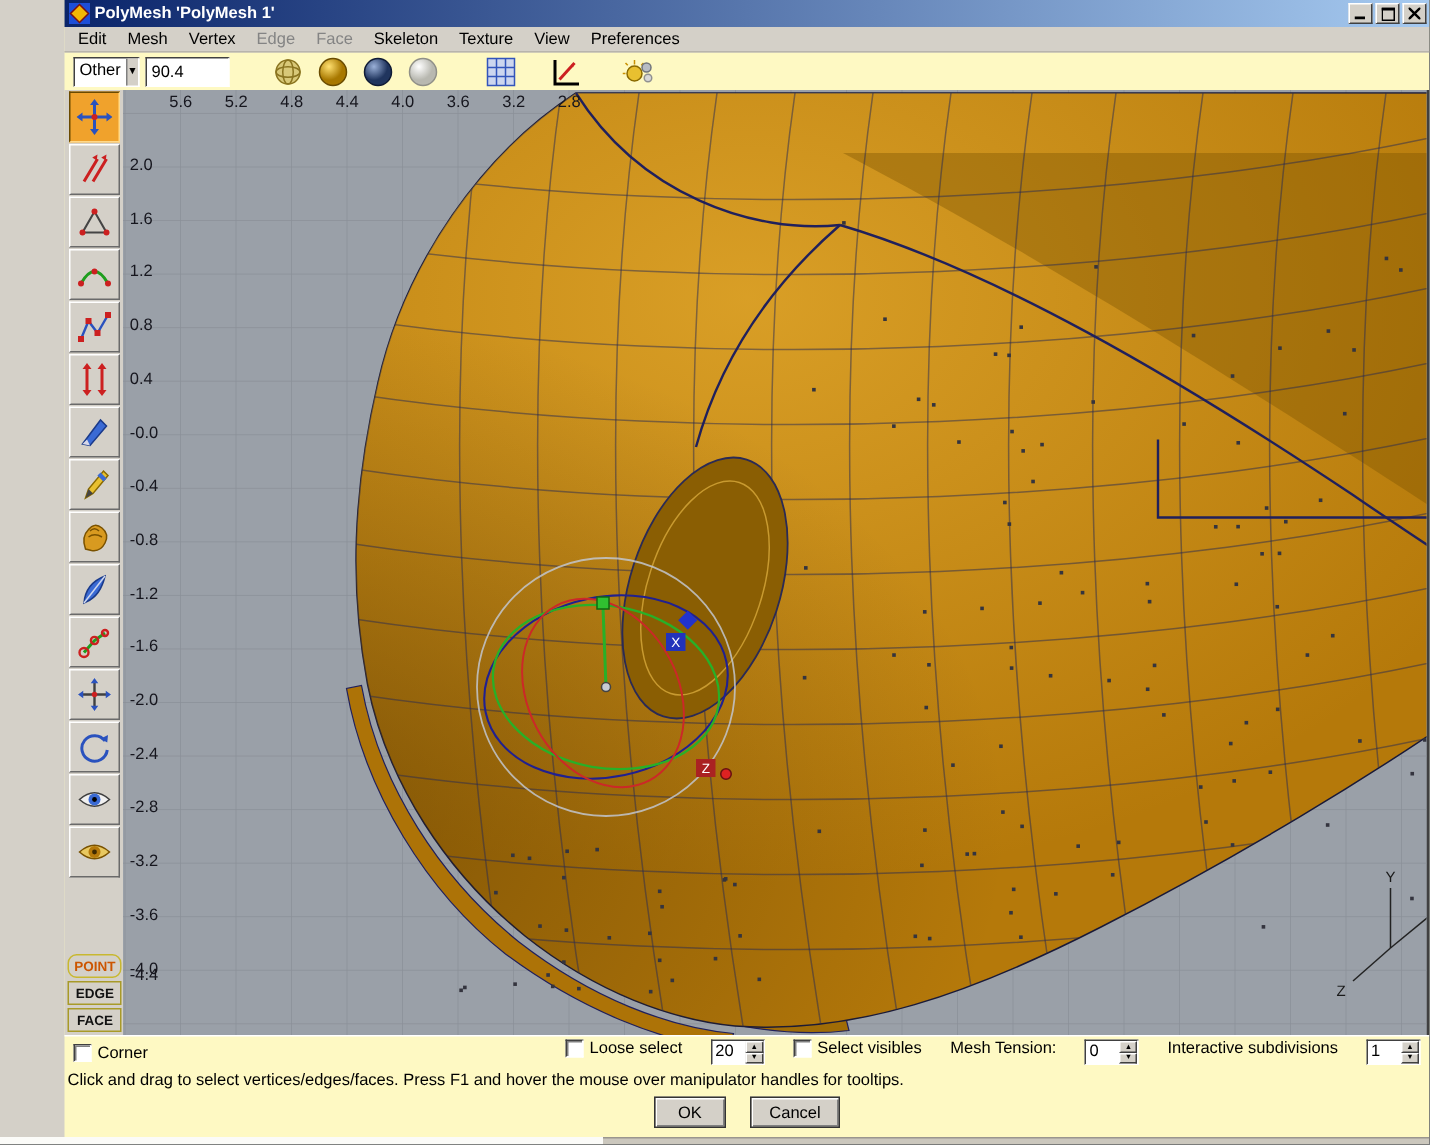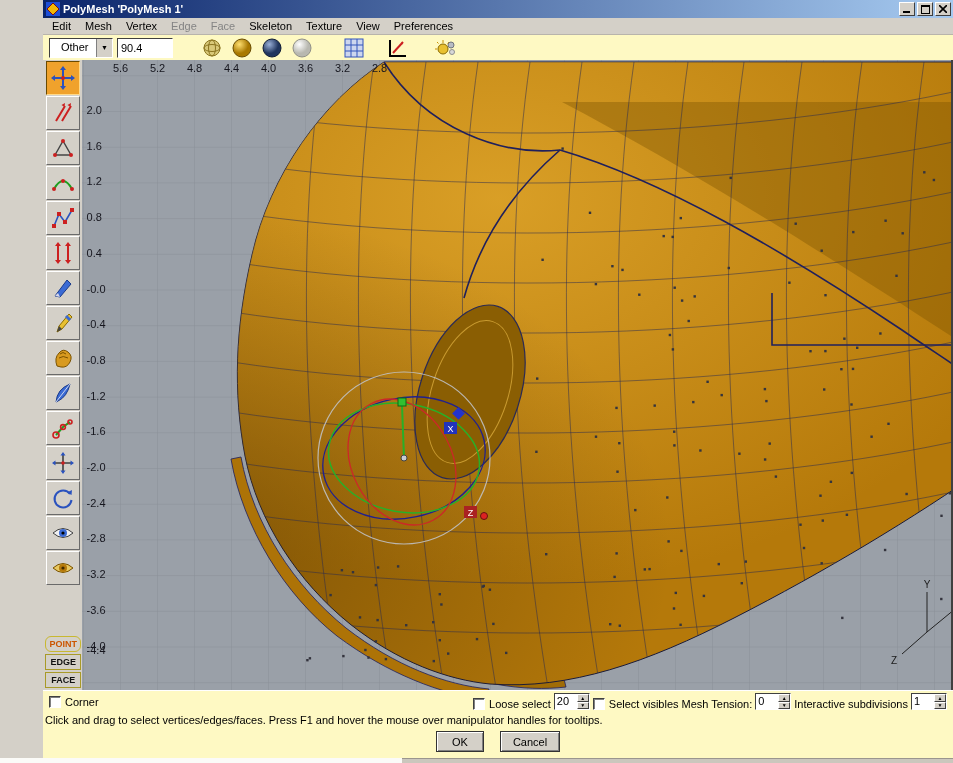--- a/index.html
+++ b/index.html
@@ -14,21 +14,21 @@
   .win-btns { display:flex; gap:2px; }
   .wbtn { width:16px; height:14px; background:#d4d0c8; border:1px solid; border-color:#fff #404040 #404040 #fff; display:inline-flex; align-items:center; justify-content:center; padding:0; cursor:default; }
 
   
   .menubar { height:17px; display:flex; align-items:center; background:#d4d0c8; border-bottom:1px solid #b8b4ac; flex:0 0 auto; padding-left:2px; }
   .menu-item { font-size:11px; color:#000; padding:2px 7px; cursor:default; }
   .menu-item.disabled { color:#848484; }
 
   
   .toolbar { height:25px; display:flex; align-items:center; gap:4px; padding:0 6px; flex:0 0 auto; }
-  .combo { display:flex; width:64px; height:20px; border:1px solid; border-color:#404040 #fff #fff #404040; background:#fff; align-items:stretch;padding-left:8px; }
+  .combo { display:flex; width:44px; height:20px; border:1px solid; border-color:#404040 #fff #fff #404040; background:#fff; align-items:stretch; }
   .combo .val { flex:1; font-size:11px; padding:2px 3px; }
   .combo .drop { width:16px; background:#d4d0c8; border-left:1px solid #808080; display:flex; align-items:center; justify-content:center; font-size:7px; color:#000; }
   .field { width:56px; height:20px; border:1px solid; border-color:#404040 #fff #fff #404040; font-size:11px; padding:1px 3px; font-family:"Liberation Sans",sans-serif; }
   .tbtn { width:26px; height:24px; background:transparent; border:none; display:inline-flex; align-items:center; justify-content:center; padding:0; }
   .tb-gap { width:18px; }
 
   
   .main { flex:0 0 630px; display:flex; }
   .tools { width:40px; background:#d4d0c8; display:flex; flex-direction:column; align-items:center; padding:1px 0 2px 2px; }
   .tool { width:34px; height:34px; margin-bottom:1px; background:#d4d0c8; border:1px solid; border-color:#fff #6a6a6a #6a6a6a #fff; display:flex; align-items:center; justify-content:center; padding:0; flex:0 0 auto; }
@@ -44,21 +44,21 @@
   .ruler-left span { position:absolute; left:5px; font-size:11px; color:#16161e; pointer-events:none; }
   #wire-v path, #wire-h path { fill:none; stroke:rgba(40,42,82,0.5); stroke-width:1; }
   #dots-layer rect { fill:#34343e; }
   .mlabel { font-size:9px; fill:#fff; text-anchor:middle; font-family:"Liberation Sans",sans-serif; }
   .axlabel { font-size:10px; fill:#1a1a1a; text-anchor:middle; font-family:"Liberation Sans",sans-serif; }
 
   
   .controls { height:22px; display:flex; align-items:center; padding:0 6px; font-size:11px; border-top:1px solid #fff; flex:0 0 auto; }
   .chk { display:inline-flex; align-items:center; gap:4px; cursor:default; }
   .chk .box { width:12px; height:12px; background:#fff; border:1px solid; border-color:#404040 #fff #fff #404040; box-shadow:inset 1px 1px 0 #808080; }
-  .ctr { margin-left:auto; display:flex; align-items:flex-end; gap:3px; }
+  .ctr { margin-left:auto; display:flex; align-items:flex-start; gap:19px; }
   .spinner { display:inline-flex; height:17px; border:1px solid; border-color:#404040 #fff #fff #404040; background:#fff; }
   .spinner .sval { width:22px; font-size:11px; padding:1px 2px; text-align:left; }
   .spin-btns { width:12px; display:flex; flex-direction:column; }
   .spin-btns button { flex:1; font-size:5px; line-height:4px; background:#d4d0c8; border:1px solid; border-color:#fff #404040 #404040 #fff; padding:0; color:#000; }
 
   .status { height:17px; font-size:11px; color:#000; padding:2px 2px; flex:0 0 auto; }
   .dlg-btns { height:29px; display:flex; justify-content:center; gap:16px; padding-top:2px; flex:0 0 auto; }
   .btn { height:21px; min-width:48px; padding:0 12px; font-size:11px; background:#d4d0c8; border:1px solid #333; box-shadow:inset 1px 1px 0 #fff, inset -1px -1px 0 #808080; font-family:"Liberation Sans",sans-serif; }
 
   .sliver { position:absolute; left:0; bottom:0; height:5px; width:953px; display:flex; }

